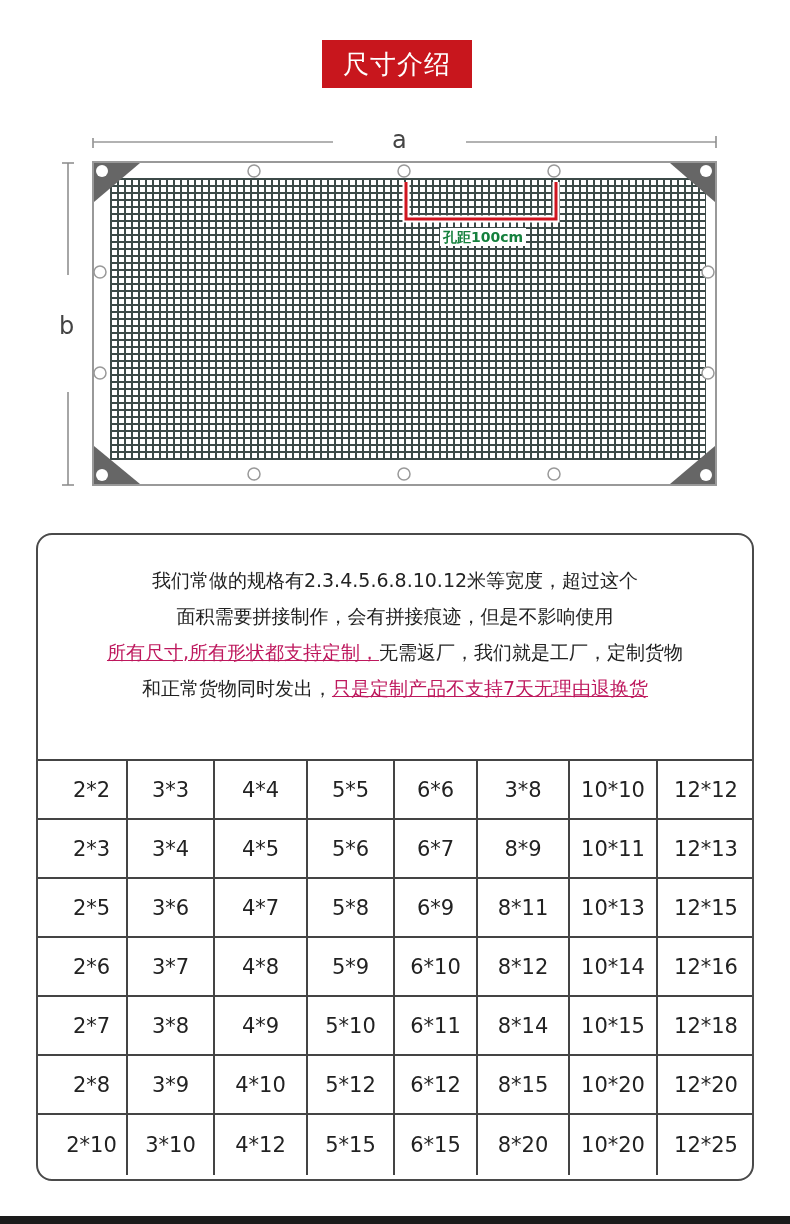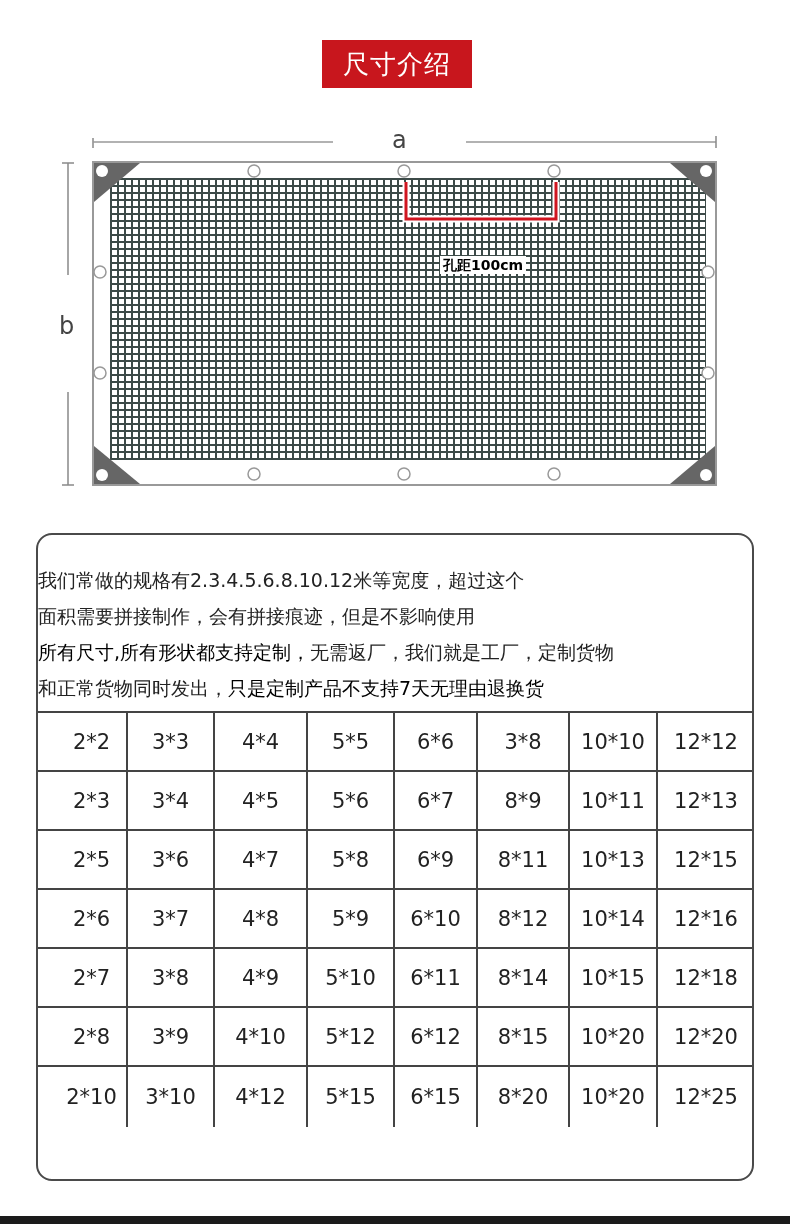--- a/index.html
+++ b/index.html
@@ -17,31 +17,31 @@
     .dim-label { position: absolute; font-size: 24px; color: #444; }
     .mesh {
       position: absolute; left: 110px; top: 178px; width: 596px; height: 282px;
       background-color: #fff;
       background-image:
         repeating-linear-gradient(to right, #3c4a48 0, #3c4a48 2px, transparent 2px, transparent 7px),
         repeating-linear-gradient(to bottom, #3c4a48 0, #3c4a48 2px, transparent 2px, transparent 7px);
     }
     .hole-label {
       position: absolute; left: 440px; top: 228px; font-size: 14px; font-weight: bold;
-      color: #000000; background: #fff; padding: 0 3px; line-height: 18px; margin-top: 28px;
+      color: #15803d; background: #fff; padding: 0 3px; line-height: 18px;
     }
     
     .info-box {
       position: absolute; left: 36px; top: 533px; width: 718px; height: 648px;
       border: 2px solid #4a4a4a; border-radius: 16px; box-sizing: border-box; overflow: hidden;
       background: #fff;
     }
-    .info-text { height: 176px; text-align: left; padding-top: 27px; box-sizing: border-box; }
+    .info-text { height: 224px; text-align: center; padding-top: 27px; box-sizing: border-box; }
     .info-line { font-size: 19px; line-height: 36px; white-space: nowrap; color: #222; }
-    .red { color: #000000; }
+    .red { color: #be185d; text-decoration: underline; }
     table.sizes {
       border-collapse: collapse; width: 100%; table-layout: fixed;
       font-family: "DejaVu Sans", sans-serif; font-size: 21px;
     }
     table.sizes td {
       border: 2px solid #444; height: 55px; text-align: center; color: #222;
     }
     table.sizes tr:first-child td { border-top: 2px solid #444; }
     table.sizes tr td:first-child { border-left: none; padding-left: 20px; }
     table.sizes tr td:last-child { border-right: none; }

